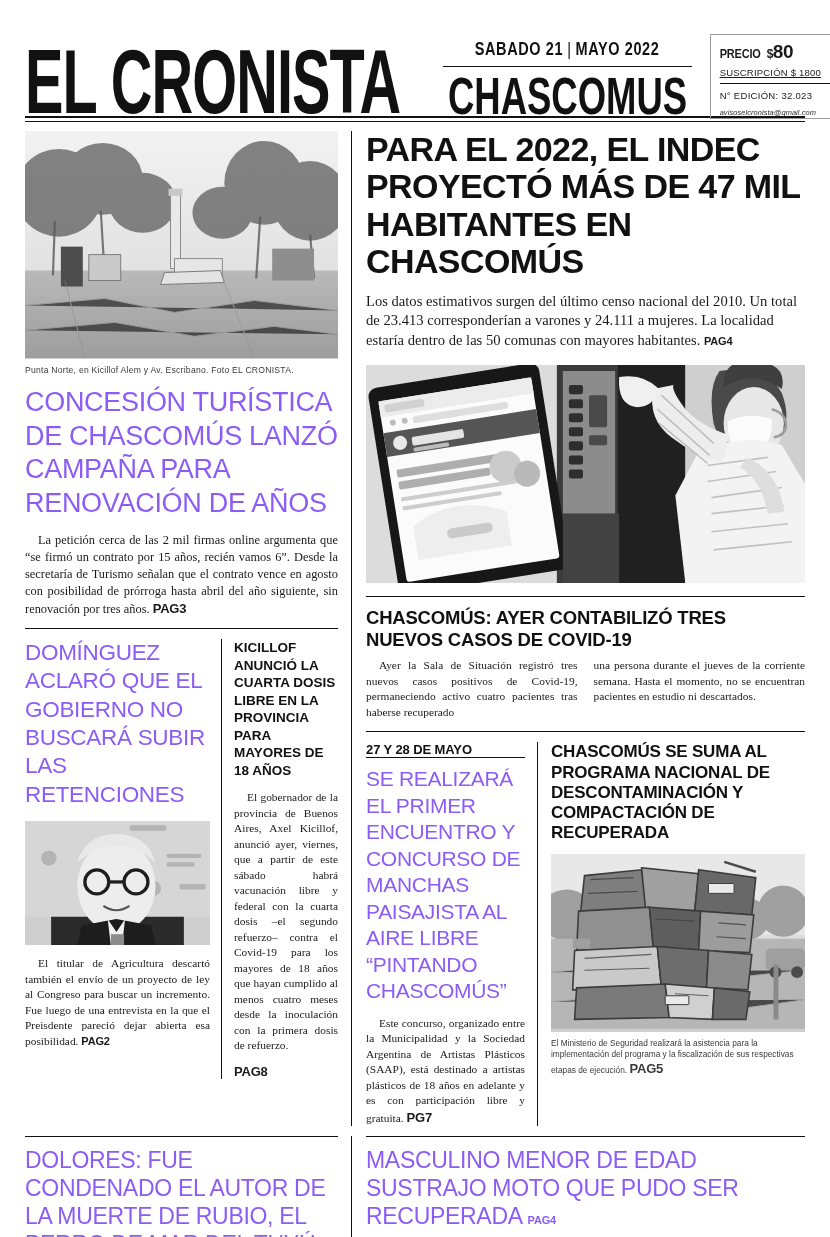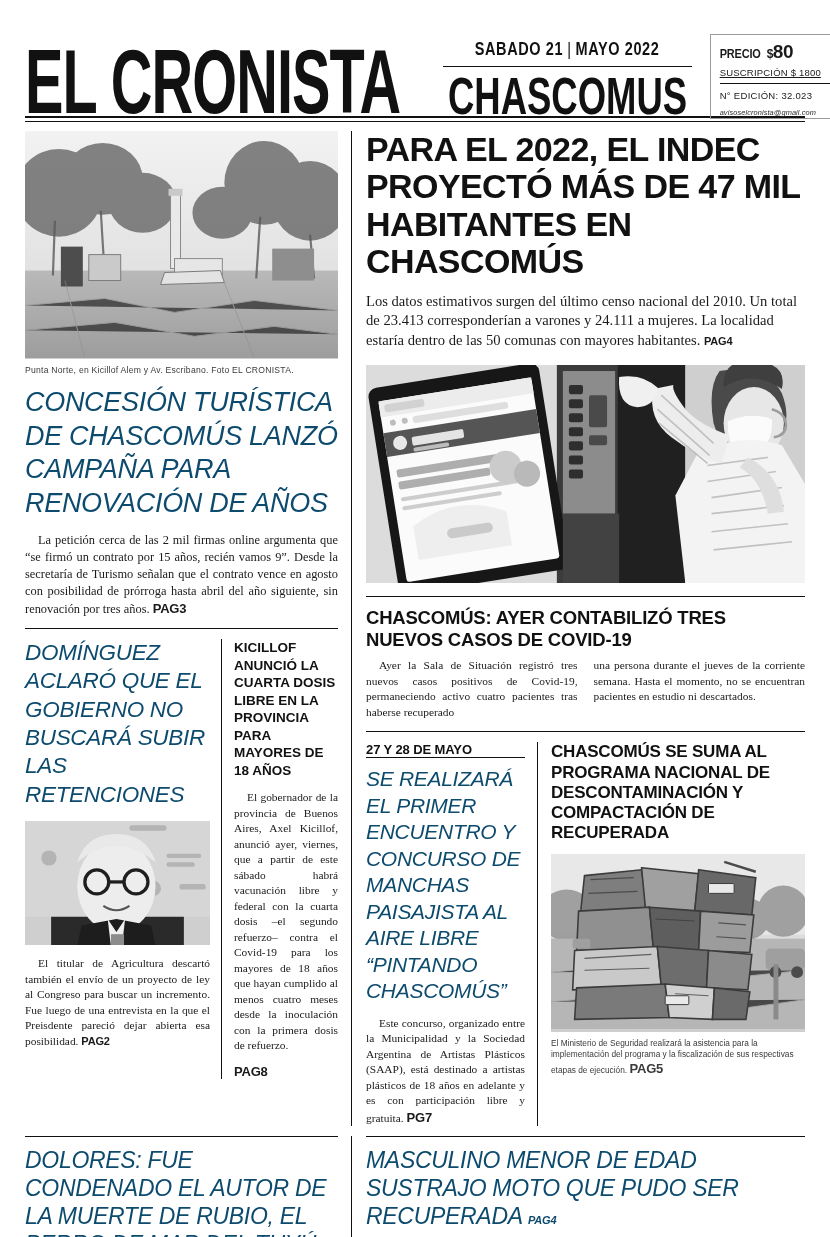--- a/index.html
+++ b/index.html
@@ -169,22 +169,21 @@
     line-height: 1.3;
   }
 
   
   h2.head-light {
     font-weight: 300;
     font-size: 27px;
     line-height: 1.24;
     letter-spacing: -0.3px;
     margin: 10px 0 0 0;
-    color: #0c4a6e;
-    font-style: italic;
+    color: #8b5cf6;
   }
   h2.head-light.sm {
     font-size: 22.5px;
     line-height: 1.26;
   }
   h1.head-black {
     font-weight: 800;
     font-size: 34px;
     line-height: 1.1;
     letter-spacing: -0.6px;
@@ -390,21 +389,21 @@
             <path d="M40 150 L60 228"></path>
               <path d="M200 152 L230 228"></path>
           </g>
         </svg>
       </div>
 
       <div class="caption">Punta Norte, en Kicillof Alem y Av. Escribano. Foto EL CRONISTA.</div>
 
       <h2 class="head-light">CONCESIÓN TURÍSTICA DE CHASCOMÚS LANZÓ CAMPAÑA PARA RENOVACIÓN DE AÑOS</h2>
 
-      <p class="body-serif lg" style="margin-top:12px"><span>La petición cerca de las 2 mil firmas online argumenta que “se firmó un contrato por 15 años, recién vamos 9”. Desde la secretaría de Turismo señalan que el contrato vence en agosto con posibilidad de prórroga hasta abril del año siguiente, sin renovación por tres años.</span> <span class="pag big">PAG3</span></p>
+      <p class="body-serif lg" style="margin-top:12px"><span>La petición cerca de las 2 mil firmas online argumenta que “se firmó un contrato por 15 años, recién vamos 6”. Desde la secretaría de Turismo señalan que el contrato vence en agosto con posibilidad de prórroga hasta abril del año siguiente, sin renovación por tres años.</span> <span class="pag big">PAG3</span></p>
 
       <hr class="rule">
 
       <div class="two-col">
 
         <div class="sub-col-a">
           <h2 class="head-light sm" style="margin-top:0">DOMÍNGUEZ ACLARÓ QUE EL GOBIERNO NO BUSCARÁ SUBIR LAS RETENCIONES</h2>
 
           <div class="photo" style="height:124px;margin-top:12px">
             <svg class="photo-inner" viewBox="0 0 170 124" preserveAspectRatio="none">

